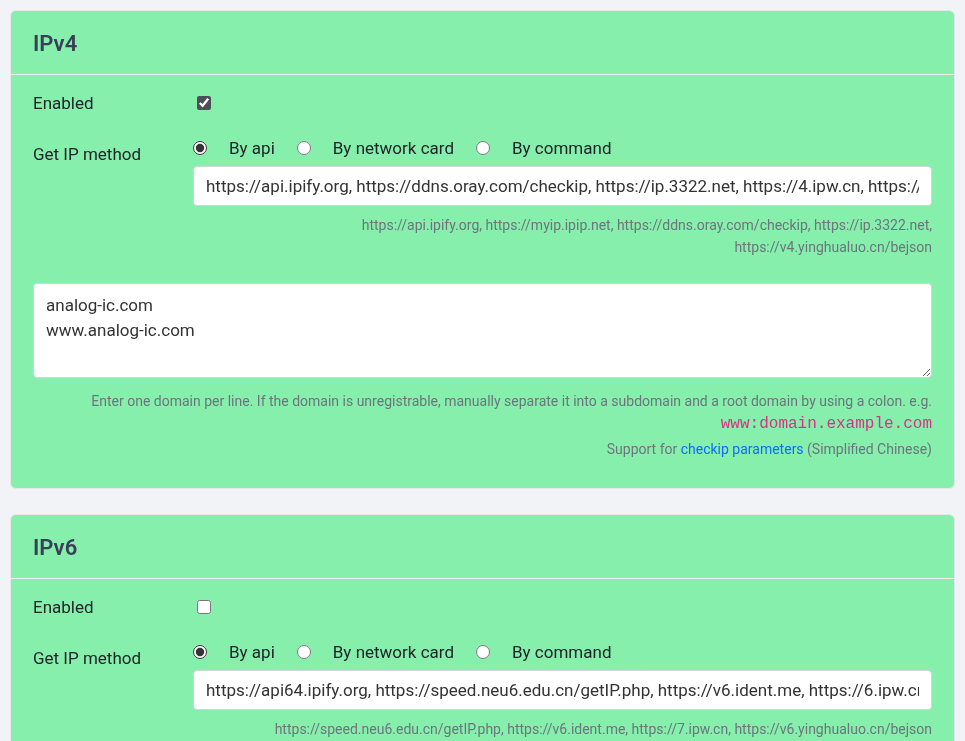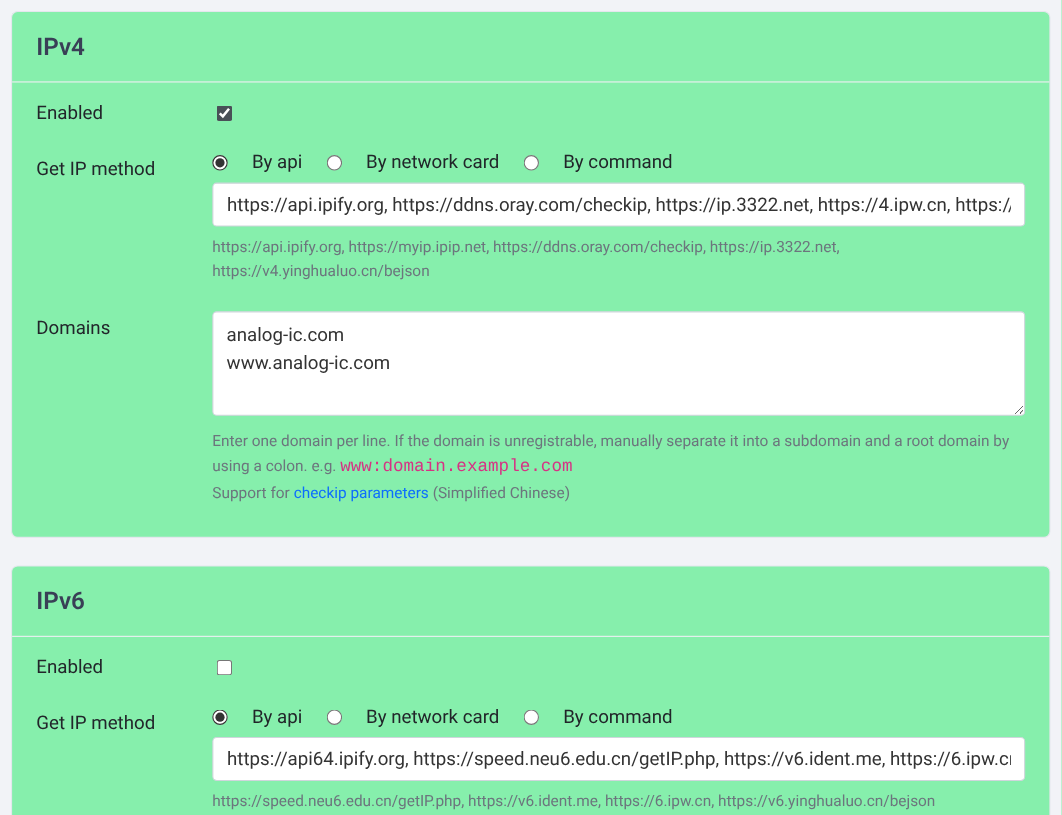--- a/index.html
+++ b/index.html
@@ -80,20 +80,21 @@
       font-family: inherit;
       white-space: nowrap;
       overflow: hidden;
       text-overflow: clip;
     }
     .help-text {
       margin-top: 8px;
       font-size: 14px;
       color: #6c757d;
       line-height: 1.6;
+      text-align: right;
     }
     textarea.text-input {
       resize: both;
       min-height: 95px;
       white-space: pre-wrap;
       line-height: 1.5;
     }
     .code-inline {
       font-family: "Courier New", Courier, monospace;
       color: #d63384;
@@ -136,21 +137,20 @@
           <input type="radio" name="v4m" style="">
           <span>By command</span>
         </label>
       </div>
       <input type="text" class="text-input" value="https://api.ipify.org, https://ddns.oray.com/checkip, https://ip.3322.net, https://4.ipw.cn, https://v4.yinghualuo.cn/bejson" style="">
       <div class="help-text">https://api.ipify.org, https://myip.ipip.net, https://ddns.oray.com/checkip, https://ip.3322.net, https://v4.yinghualuo.cn/bejson</div>
     </div>
   </div>
 
   <div class="form-group" style="padding-bottom:28px;">
-    <div class="form-label">Domains</div>
     <div class="form-value">
       <textarea class="text-input" style="">analog-ic.com
 www.analog-ic.com</textarea>
       <div class="help-text">
         <span>Enter one domain per line. If the domain is unregistrable, manually separate it into a subdomain and a root domain by using a colon. e.g. </span>
         <span class="code-inline">www:domain.example.com</span><br>
         <span>Support for </span><a href="#" class="link">checkip parameters</a><span> (Simplified Chinese)</span>
       </div>
     </div>
   </div>
@@ -179,16 +179,16 @@
         <label class="radio-item">
           <input type="radio" name="v6m" style="">
           <span>By network card</span>
         </label>
         <label class="radio-item">
           <input type="radio" name="v6m" style="">
           <span>By command</span>
         </label>
       </div>
       <input type="text" class="text-input" value="https://api64.ipify.org, https://speed.neu6.edu.cn/getIP.php, https://v6.ident.me, https://6.ipw.cn, https://v6.yinghualuo.cn/bejson" style="">
-      <div class="help-text">https://speed.neu6.edu.cn/getIP.php, https://v6.ident.me, https://6.ipw.cn, https://v6.yinghualuo.cn/bejson</div>
+      <div class="help-text">https://speed.neu6.edu.cn/getIP.php, https://v6.ident.me, https://7.ipw.cn, https://v6.yinghualuo.cn/bejson</div>
     </div>
   </div>
 </div>
 
 </body></html>

